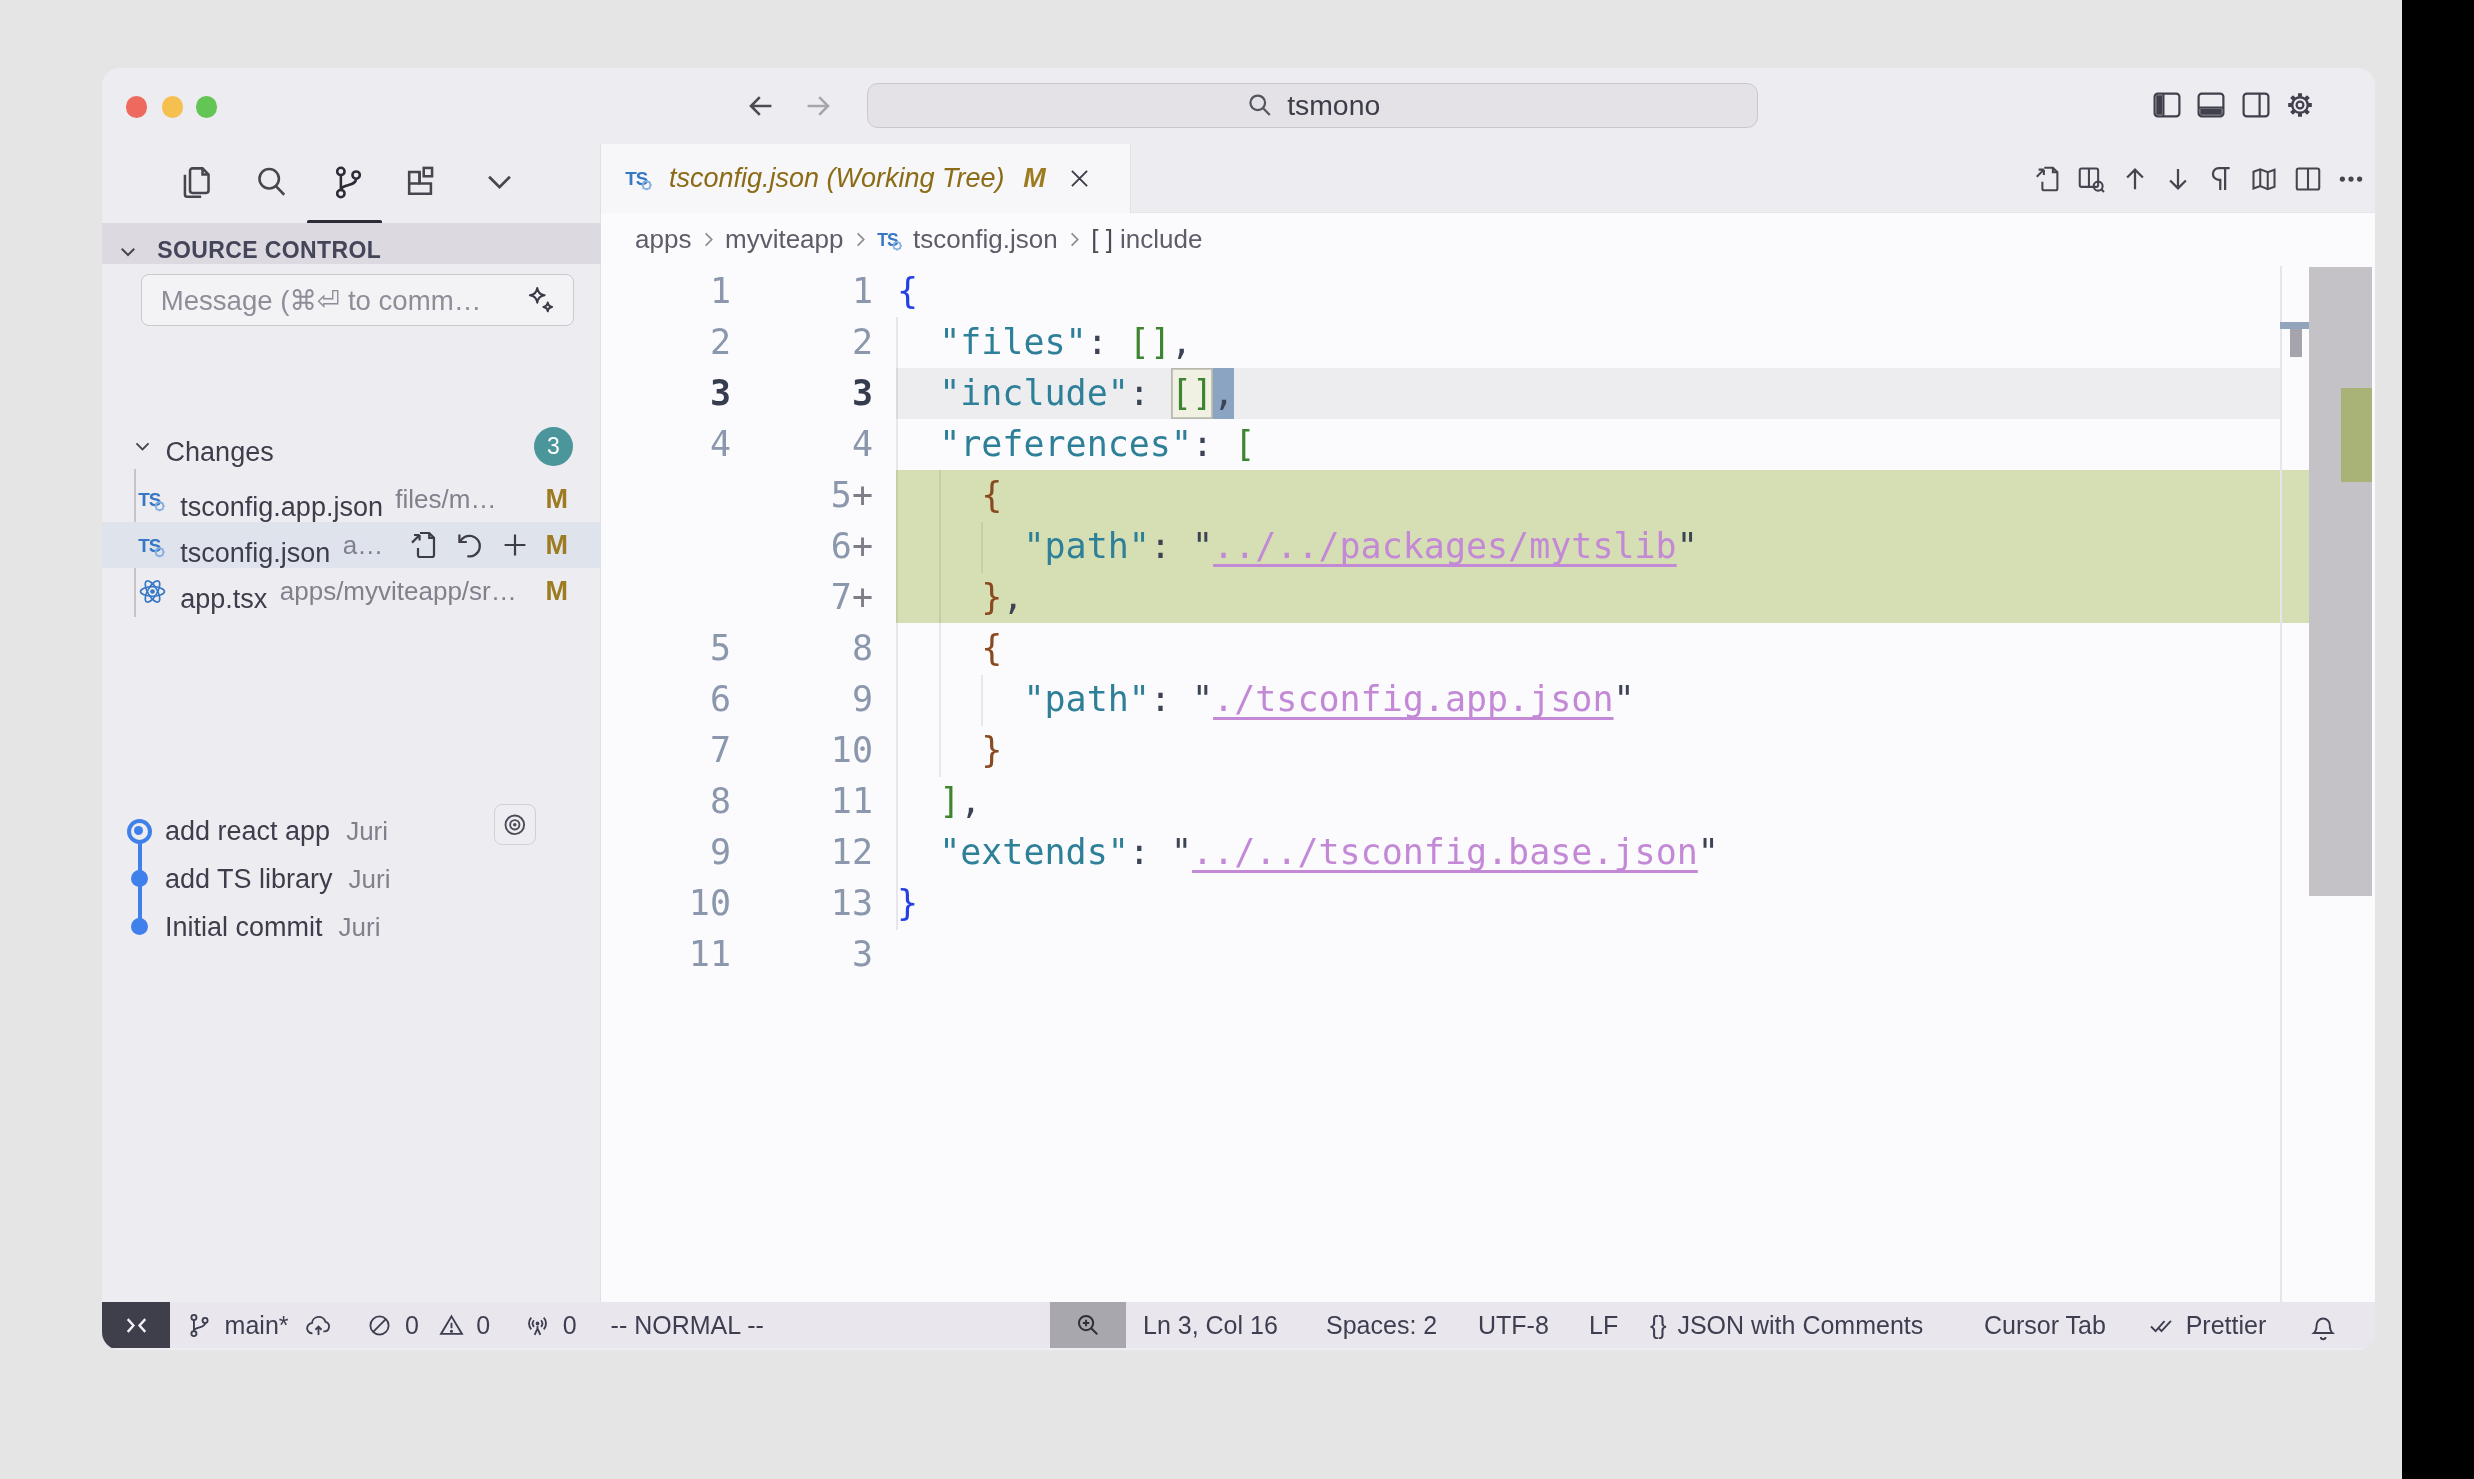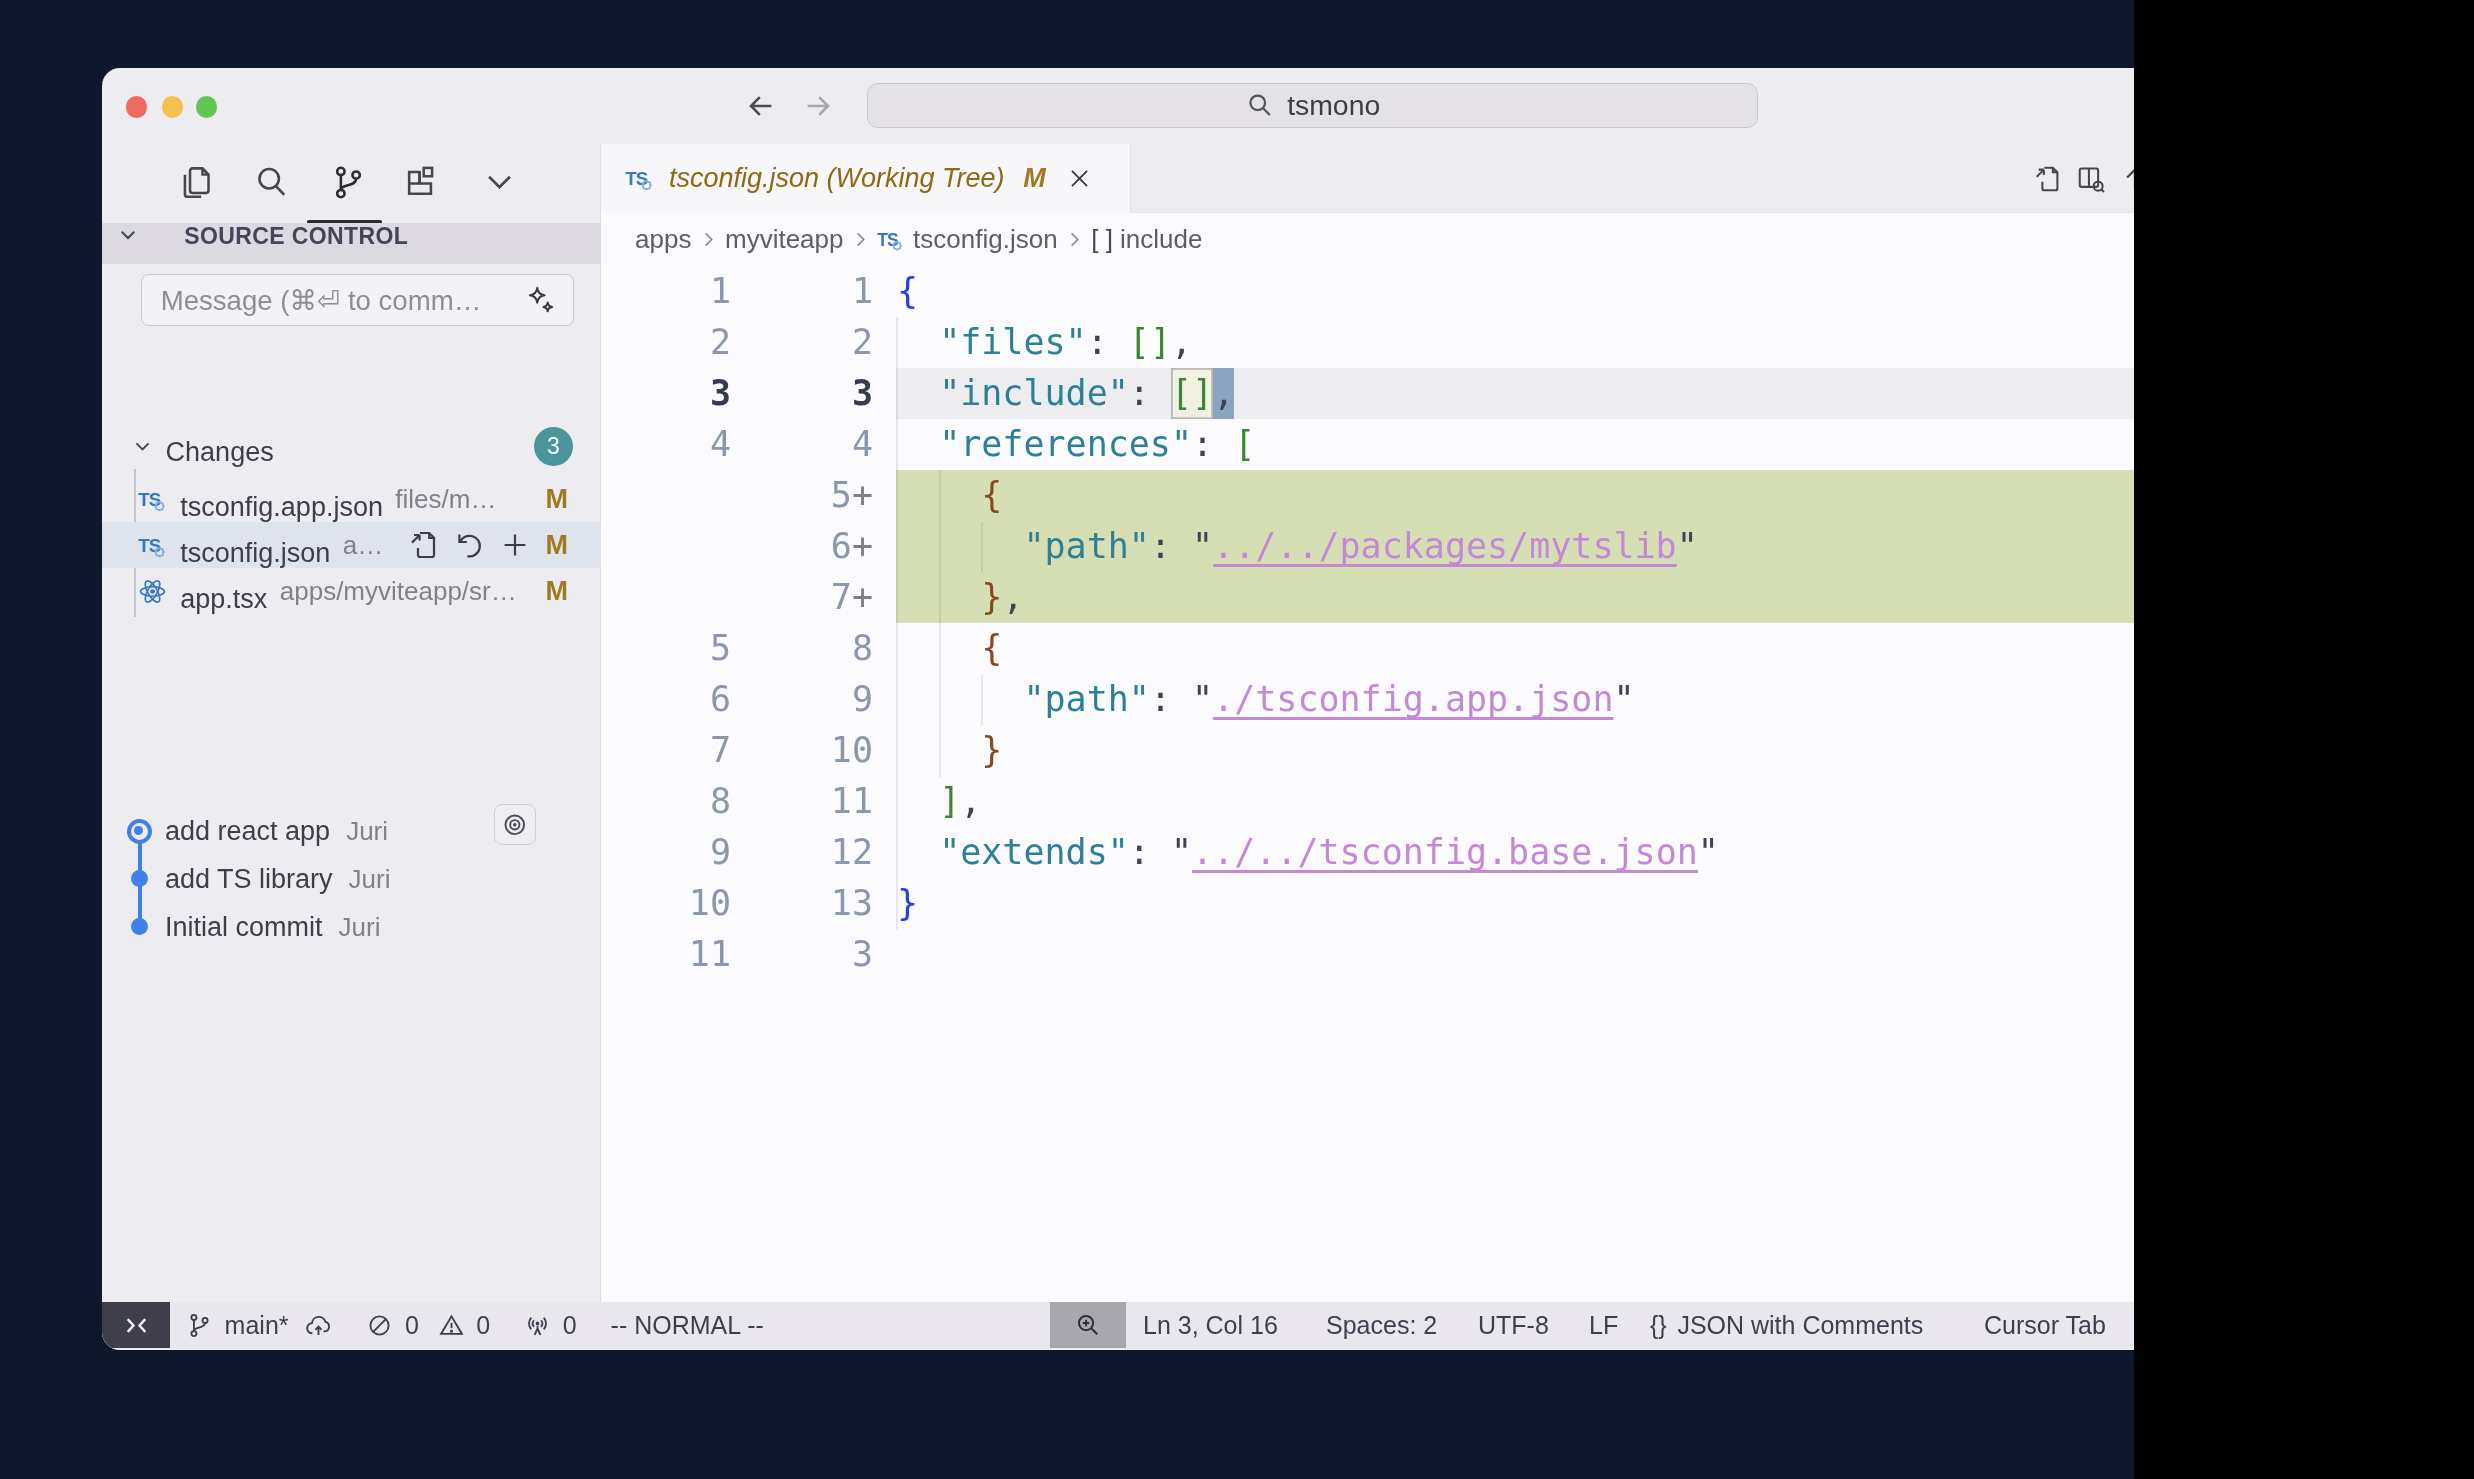--- a/index.html
+++ b/index.html
@@ -1,17 +1,17 @@
 <!DOCTYPE html>
 <html style="font-size:14.2px"><head>
 <meta charset="utf-8">
 <style>
   * { margin:0; padding:0; box-sizing:border-box; }
   html,body { background:#000; }
-  .screen { position:relative; width:2134px; height:1479px; background:#0f172a; overflow:hidden;
+  .screen { position:relative; width:2402px; height:1479px; background:#e5e5e5; overflow:hidden;
             font-family:"Liberation Sans","DejaVu Sans",sans-serif; -webkit-font-smoothing:antialiased; }
   .window { position:absolute; left:102px; top:68px; width:2273px; height:1282px;
             background:#edecf0; border-radius:18px; overflow:hidden; }
 
   
   .titlebar { position:absolute; left:0; top:0; width:2273px; height:76px; }
   .tl { position:absolute; top:28.4px; width:21.3px; height:21.3px; border-radius:50%; }
   .tl.red { left:24px; background:#ee6a5f; }
   .tl.yellow { left:60px; background:#f5c04f; }
   .tl.green { left:94px; background:#63c554; }
@@ -28,21 +28,21 @@
   .icn svg { width:100%; height:100%; display:block; }
 
   
   .sidebar { position:absolute; left:0; top:76px; width:499px; height:1158px;
              background:#edecf0; border-right:0.9px solid #e1dfe4; }
   .act-row { position:absolute; left:0; top:0; width:100%; height:147px; }
   .act-icn { position:absolute; top:19.6px; width:37px; height:37px; color:#46464f; }
   .act-icn.active { color:#2c2c36; }
   .act-underline { position:absolute; left:205px; top:76px; width:75px; height:3.6px; background:#2c2c36; border-radius:1.8px; }
   .sec-band { position:absolute; left:0; width:499px; height:41px; background:#dcdae0;
-              display:flex; align-items:flex-start;gap:27px; }
+              display:flex; align-items:flex-end; }
   .sec-band .chev { width:24px; height:24px; color:#45454f; margin-left:14.2px; }
   .sec-band .sec-title { font-size:23px; font-weight:700; letter-spacing:0.4px; color:#45455a; margin-left:17px; }
   .band-scm { top:79px; }
   .band-graph { top:617px; }
 
   .msg-input { position:absolute; left:39px; top:130px; width:433px; height:52px;
                background:#f3f2f5; border:1.8px solid #cbc9d0; border-radius:8px;
                display:flex; align-items:center; }
   .msg-input .ph { font-size:27.6px; color:#8e8e99; margin-left:18.7px; flex:1; white-space:nowrap; overflow:hidden; }
   .msg-input .sparkle { width:30px; height:30px; color:#3a3a46; margin-right:17px; flex:none; }

